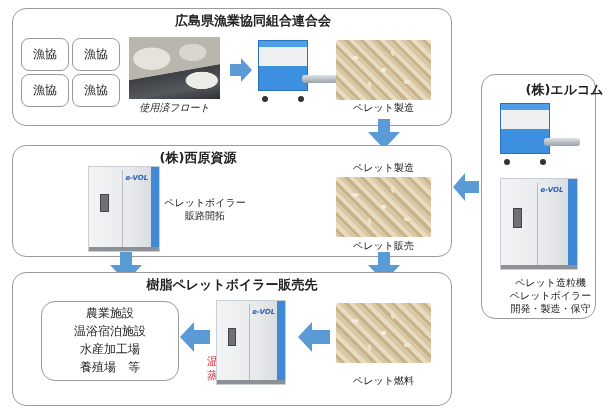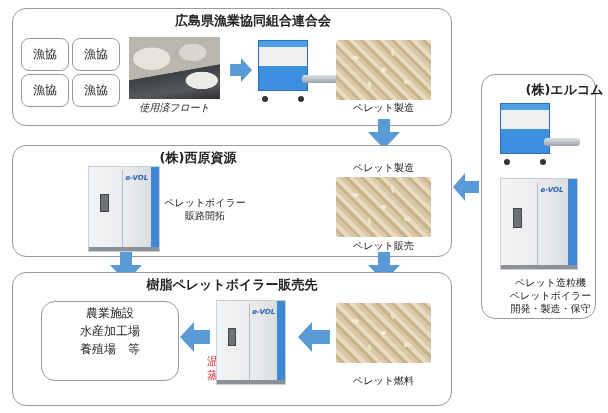--- a/index.html
+++ b/index.html
@@ -93,20 +93,21 @@
   </svg>
 <svg class="arrow" style="left:368px;top:252px;" width="32" height="30">
     <polygon points="10,0 22,0 22,13 32,13 16,30 0,13 10,13" fill="#5b9bd5"></polygon>
   </svg>
 
 <div class="box" style="left:12px;top:272px;width:440px;height:134px;"></div>
 <div class="title" style="left:12px;width:440px;top:276px;">樹脂ペレットボイラー販売先</div>
 <div class="box" style="left:41px;top:301px;width:138px;height:80px;border-radius:14px;"></div>
 <div style="position:absolute;left:41px;top:304px;width:138px;text-align:center;font-size:12px;line-height:18px;">
   <div>農業施設</div>
+  <div>温浴宿泊施設</div>
   <div>水産加工場</div>
   <div>養殖場　等</div>
 </div>
 <svg class="arrow" style="left:180px;top:322px;" width="30" height="30">
     <polygon points="0,15 14,0 14,8 30,8 30,22 14,22 14,30" fill="#5b9bd5"></polygon>
   </svg>
 <div class="lbl red" style="left:180px;width:30px;top:355px;font-size:11px;line-height:14px;margin-left:23px;">
   <div>温水</div>
   <div>蒸気</div>
 </div>

